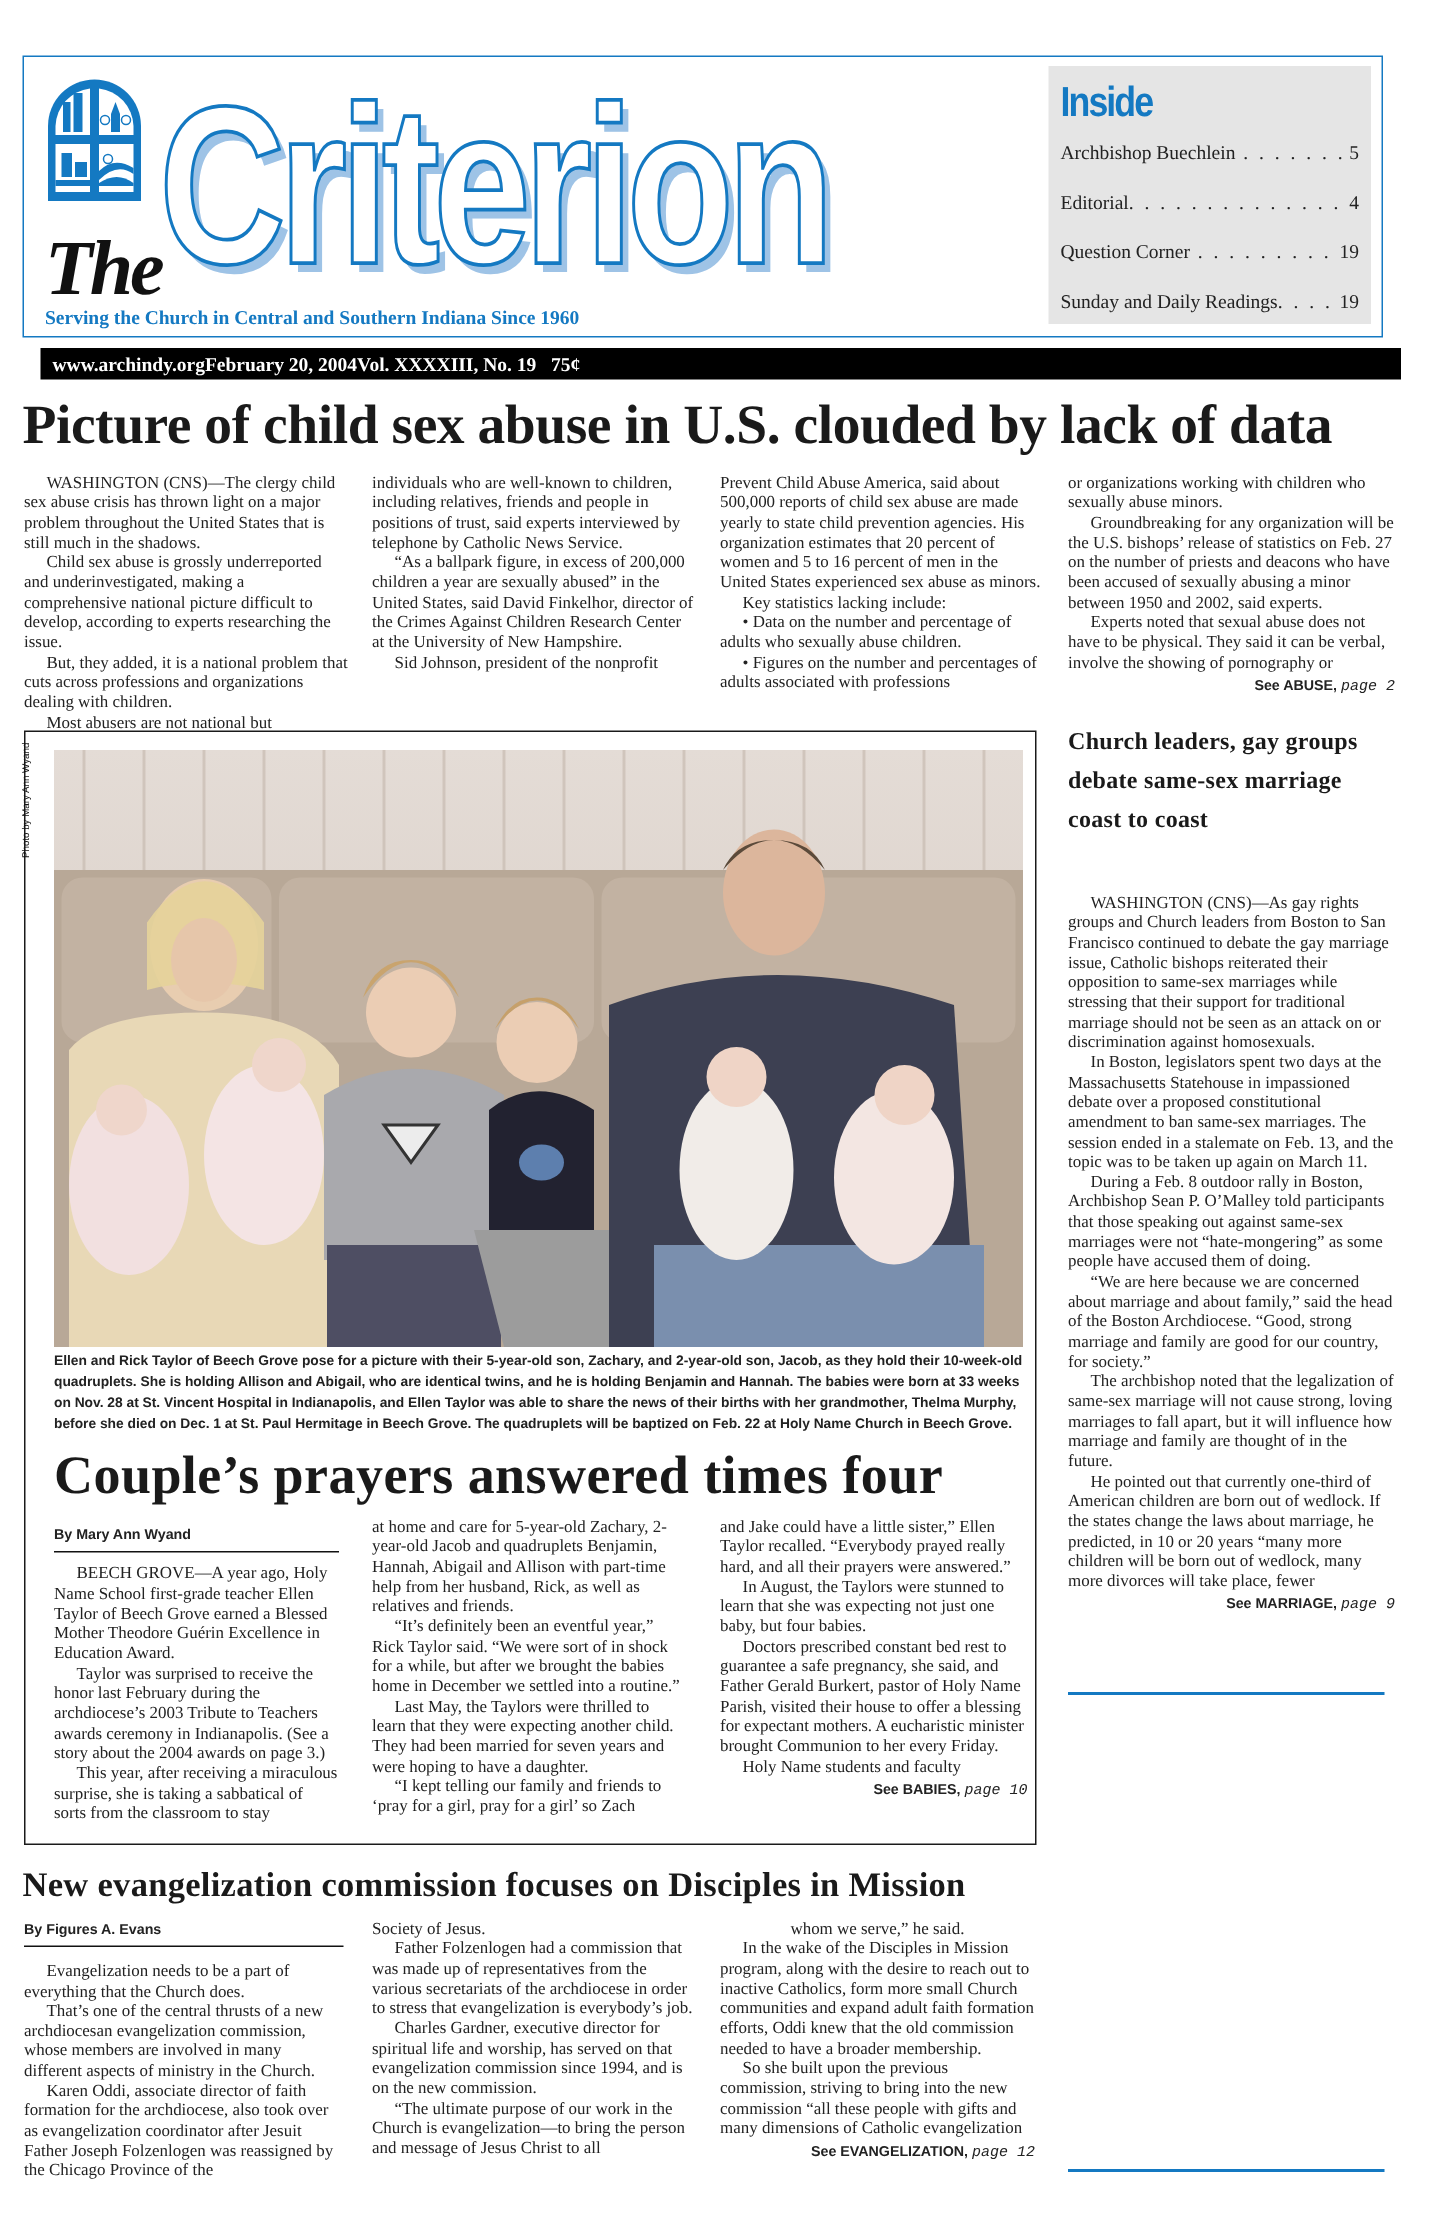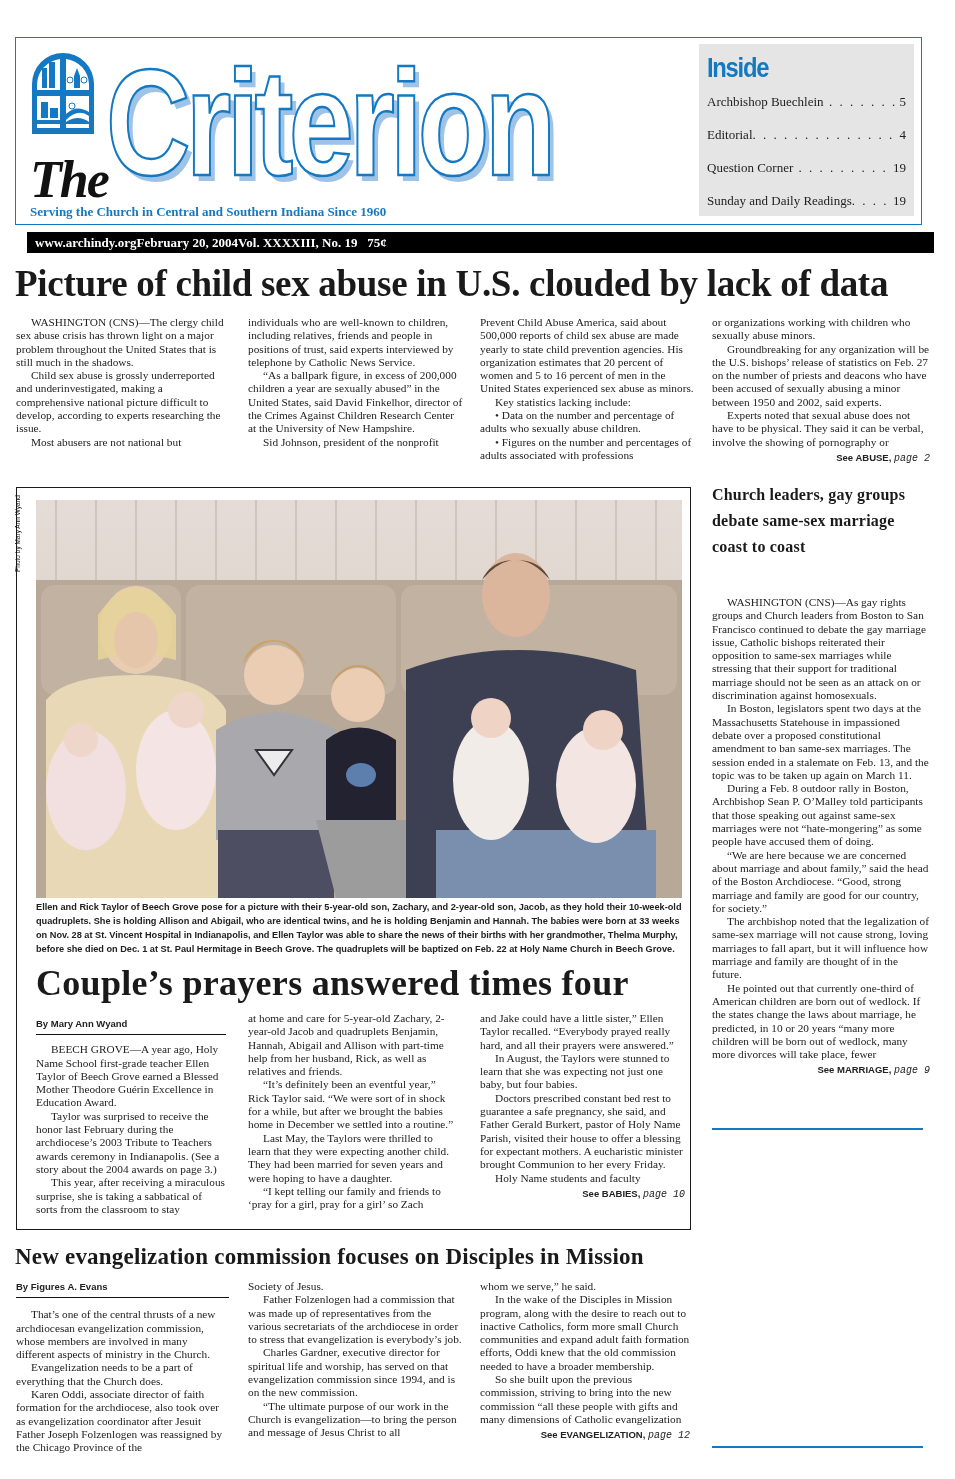--- a/index.html
+++ b/index.html
@@ -98,20 +98,21 @@
 <div class="bar">
   <span>www.archindy.org</span>
   <span>February 20, 2004</span>
   <span style="white-space:pre;">Vol. XXXXIII, No. 19   75¢</span>
 </div>
 
 <h1 class="headline1">Picture of child sex abuse in U.S. clouded by lack of data</h1>
 <div class="col body" style="left:16px; top:316px; width:217px;">
     <p>WASHINGTON (CNS)—The clergy child sex abuse crisis has thrown light on a major problem throughout the United States that is still much in the shadows.</p>
     <p>Child sex abuse is grossly underreported and underinvestigated, making a comprehensive national picture difficult to develop, according to experts researching the issue.</p>
+    <p>But, they added, it is a national problem that cuts across professions and organizations dealing with children.</p>
     <p>Most abusers are not national but</p>
   </div>
 <div class="col body" style="left:248px; top:316px; width:217px;">
     <p style="text-indent: 0px;">individuals who are well-known to children, including relatives, friends and people in positions of trust, said experts interviewed by telephone by Catholic News Service.</p>
     <p>“As a ballpark figure, in excess of 200,000 children a year are sexually abused” in the United States, said David Finkelhor, director of the Crimes Against Children Research Center at the University of New Hampshire.</p>
     <p>Sid Johnson, president of the nonprofit</p>
   </div>
 <div class="col body" style="left:480px; top:316px; width:217px;">
     <p style="text-indent: 0px;">Prevent Child Abuse America, said about 500,000 reports of child sex abuse are made yearly to state child prevention agencies. His organization estimates that 20 percent of women and 5 to 16 percent of men in the United States experienced sex abuse as minors.</p>
     <p>Key statistics lacking include:</p>
@@ -232,31 +233,31 @@
     </div>
   <div class="see"><span>See MARRIAGE,</span> <i>page 9</i></div>
 </div>
 <div class="rule-blue" style="left:712px; top:1128px; width:211px;"></div>
 <div class="rule-blue" style="left:712px; top:1446px; width:211px;"></div>
 
 <h2 class="headline4">New evangelization commission focuses on Disciples in Mission</h2>
 <div class="col body" style="left:16px; top:1280px; width:213px;">
   <div class="byline" style="margin-bottom:10px;">By Figures A. Evans</div>
   <div>
+      <p>Evangelization needs to be a part of everything that the Church does.</p>
       <p>That’s one of the central thrusts of a new archdiocesan evangelization commission, whose members are involved in many different aspects of ministry in the Church.</p>
-      <p>Evangelization needs to be a part of everything that the Church does.</p>
       <p>Karen Oddi, associate director of faith formation for the archdiocese, also took over as evangelization coordinator after Jesuit Father Joseph Folzenlogen was reassigned by the Chicago Province of the</p>
     </div>
 </div>
 <div class="col body" style="left:248px; top:1280px; width:217px;">
     <p style="text-indent: 0px;">Society of Jesus.</p>
     <p>Father Folzenlogen had a commission that was made up of representatives from the various secretariats of the archdiocese in order to stress that evangelization is everybody’s job.</p>
     <p>Charles Gardner, executive director for spiritual life and worship, has served on that evangelization commission since 1994, and is on the new commission.</p>
     <p>“The ultimate purpose of our work in the Church is evangelization—to bring the person and message of Jesus Christ to all</p>
   </div>
 <div class="col body" style="left:480px; top:1280px; width:210px;">
   <div>
-      <p style="text-indent: 0px;">whom we serve,” he said.</p>
+      <p style="text-indent: 0px; text-align: center;">whom we serve,” he said.</p>
       <p>In the wake of the Disciples in Mission program, along with the desire to reach out to inactive Catholics, form more small Church communities and expand adult faith formation efforts, Oddi knew that the old commission needed to have a broader membership.</p>
       <p>So she built upon the previous commission, striving to bring into the new commission “all these people with gifts and many dimensions of Catholic evangelization</p>
     </div>
   <div class="see"><span>See EVANGELIZATION,</span> <i>page 12</i></div>
 </div>
 
 </body></html>

